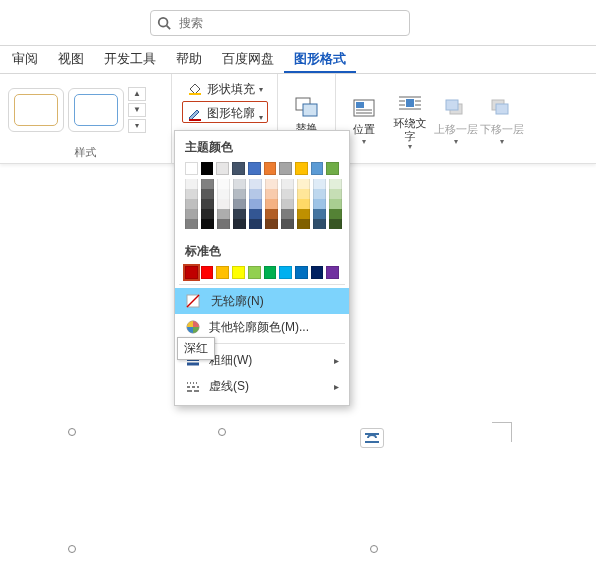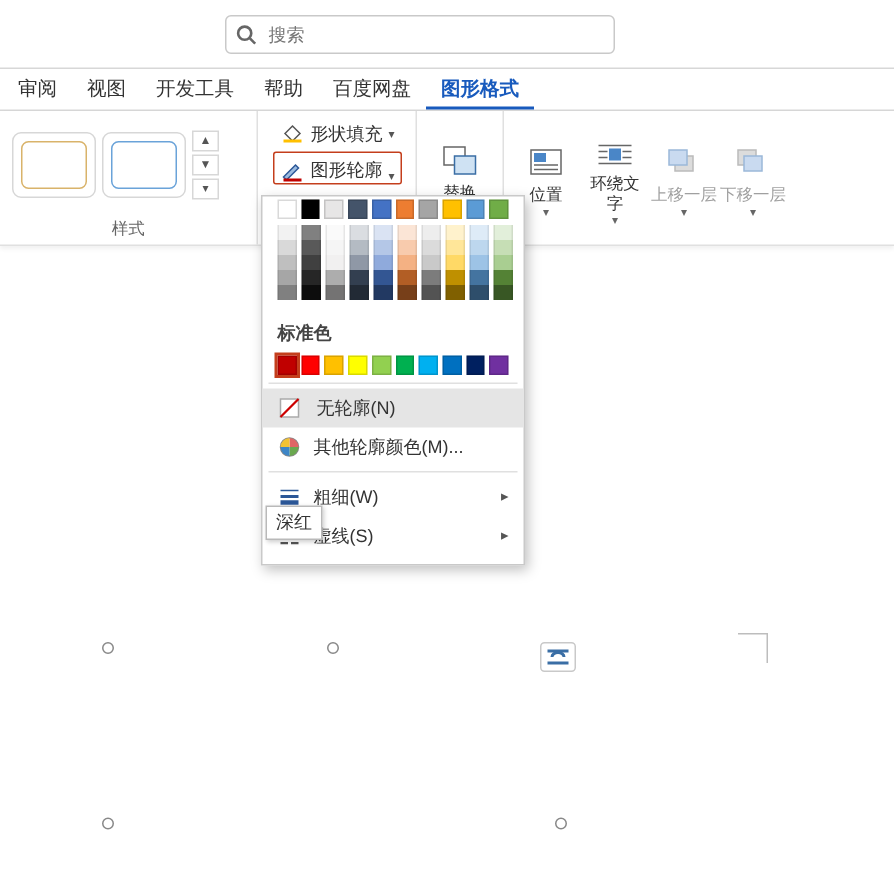--- a/index.html
+++ b/index.html
@@ -51,21 +51,21 @@
   .dropdown { position: absolute; left: 174px; top: 130px; width: 176px; background: #fff; border: 1px solid #c9c9c9; box-shadow: 2px 3px 8px rgba(0,0,0,.25); padding-bottom: 6px; z-index: 50; }
   .dd-section-title { padding: 8px 10px 4px; font-size: 12px; color: #444; font-weight: 600; }
   .swatch-row { display: flex; gap: 3px; padding: 2px 10px; }
   .swatch { width: 13px; height: 13px; border: 1px solid rgba(0,0,0,.15); }
   .swatch.selected { outline: 2px solid #c43e1c; outline-offset: 0; }
   .shade-cols { display: flex; gap: 3px; padding: 2px 10px 6px; }
   .shade-col { display: flex; flex-direction: column; gap: 0; }
   .shade { width: 13px; height: 10px; border-left: 1px solid rgba(0,0,0,.08); border-right: 1px solid rgba(0,0,0,.08); }
 
   .dd-item { display: flex; align-items: center; height: 26px; padding: 0 10px; gap: 8px; font-size: 12px; color: #333; position: relative; }
-  .dd-item.hover { background: #e5e5e5; gap: 10px; }
+  .dd-item.hover { background: #7dd3fc; gap: 10px; }
   .dd-item .chev { position: absolute; right: 10px; font-size: 10px; color: #555; }
   .dd-icon { width: 16px; height: 16px; flex: none; }
 
   .tooltip { position: absolute; left: 177px; top: 337px; background: #fff; border: 1px solid #b9b9b9; padding: 2px 6px; font-size: 12px; z-index: 60; box-shadow: 1px 1px 3px rgba(0,0,0,.2); }
 
   .divider { height: 1px; background: #e0e0e0; margin: 3px 4px; }
 </style>
 </head>
 <body>
 
@@ -207,20 +207,21 @@
       <svg width="16" height="14" viewBox="0 0 16 14">
           <line x1="1" y1="3" x2="15" y2="3" stroke="#3a6ea5" stroke-width="2"></line>
           <path d="M4 7 A4 3 0 0 1 12 7" fill="none" stroke="#3a6ea5" stroke-width="2"></path>
           <line x1="1" y1="11" x2="15" y2="11" stroke="#3a6ea5" stroke-width="2"></line>
         </svg>
     </div>
   </div>
 </div>
 
 <div class="dropdown">
+  <div class="dd-section-title">主题颜色</div>
   <div class="swatch-row" id="theme-row">
       <div class="swatch" style="background: rgb(255, 255, 255);"></div>
       <div class="swatch" style="background: rgb(0, 0, 0);"></div>
       <div class="swatch" style="background: rgb(231, 230, 230);"></div>
       <div class="swatch" style="background: rgb(68, 84, 106);"></div>
       <div class="swatch" style="background: rgb(68, 114, 196);"></div>
       <div class="swatch" style="background: rgb(237, 125, 49);"></div>
       <div class="swatch" style="background: rgb(165, 165, 165);"></div>
       <div class="swatch" style="background: rgb(255, 192, 0);"></div>
       <div class="swatch" style="background: rgb(91, 155, 213);"></div>

